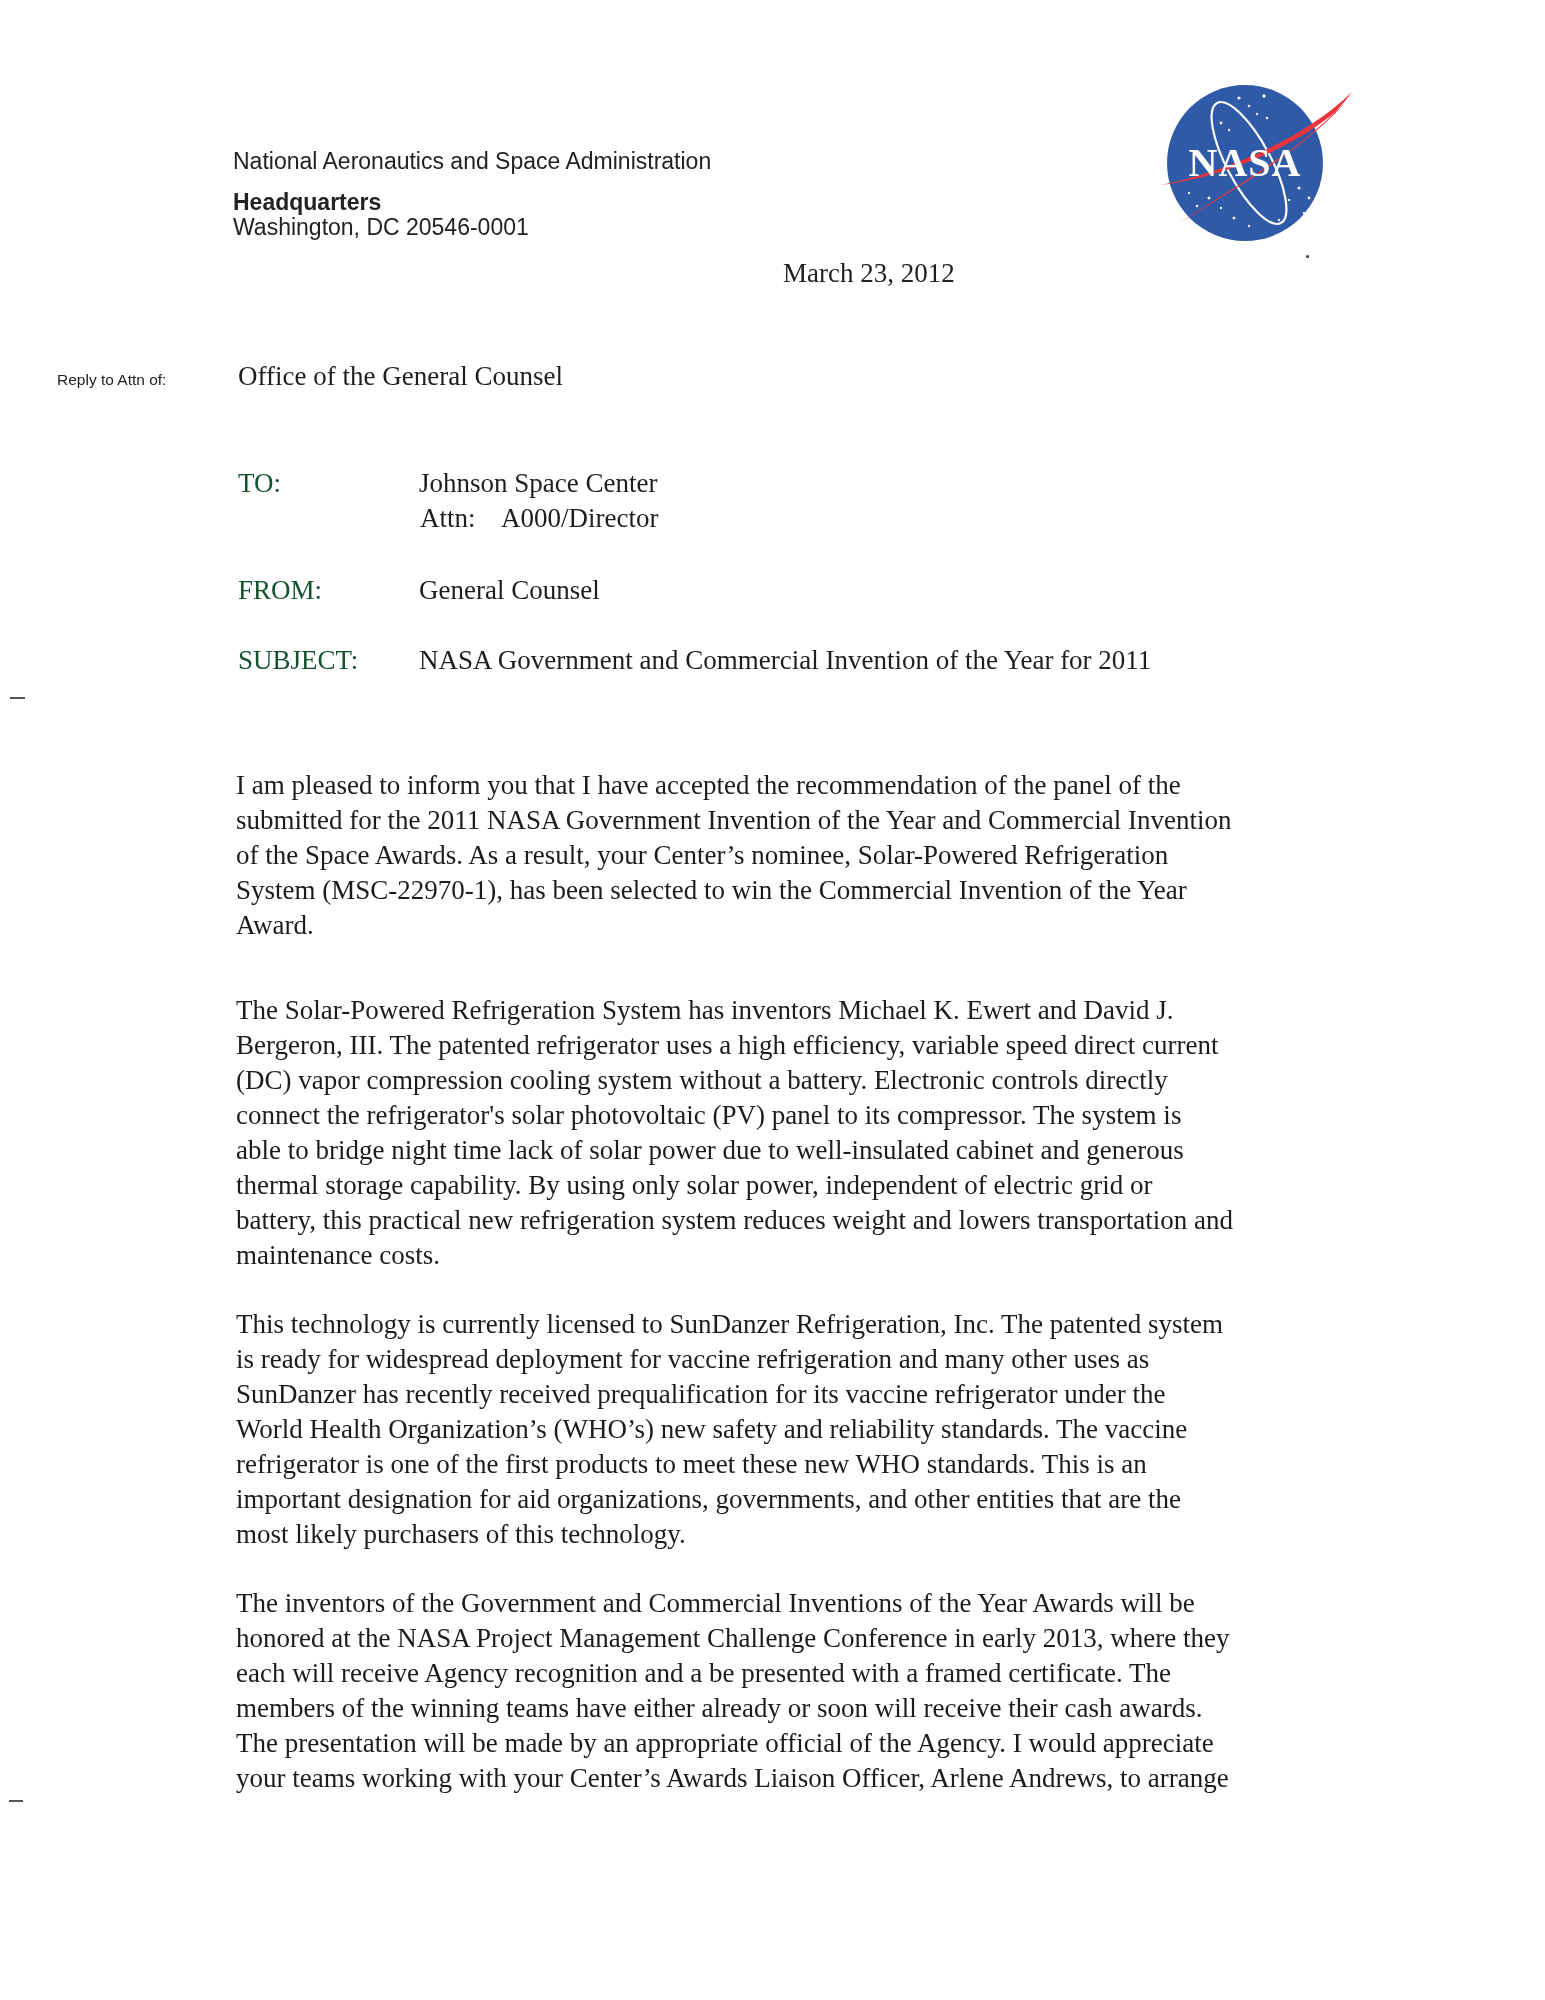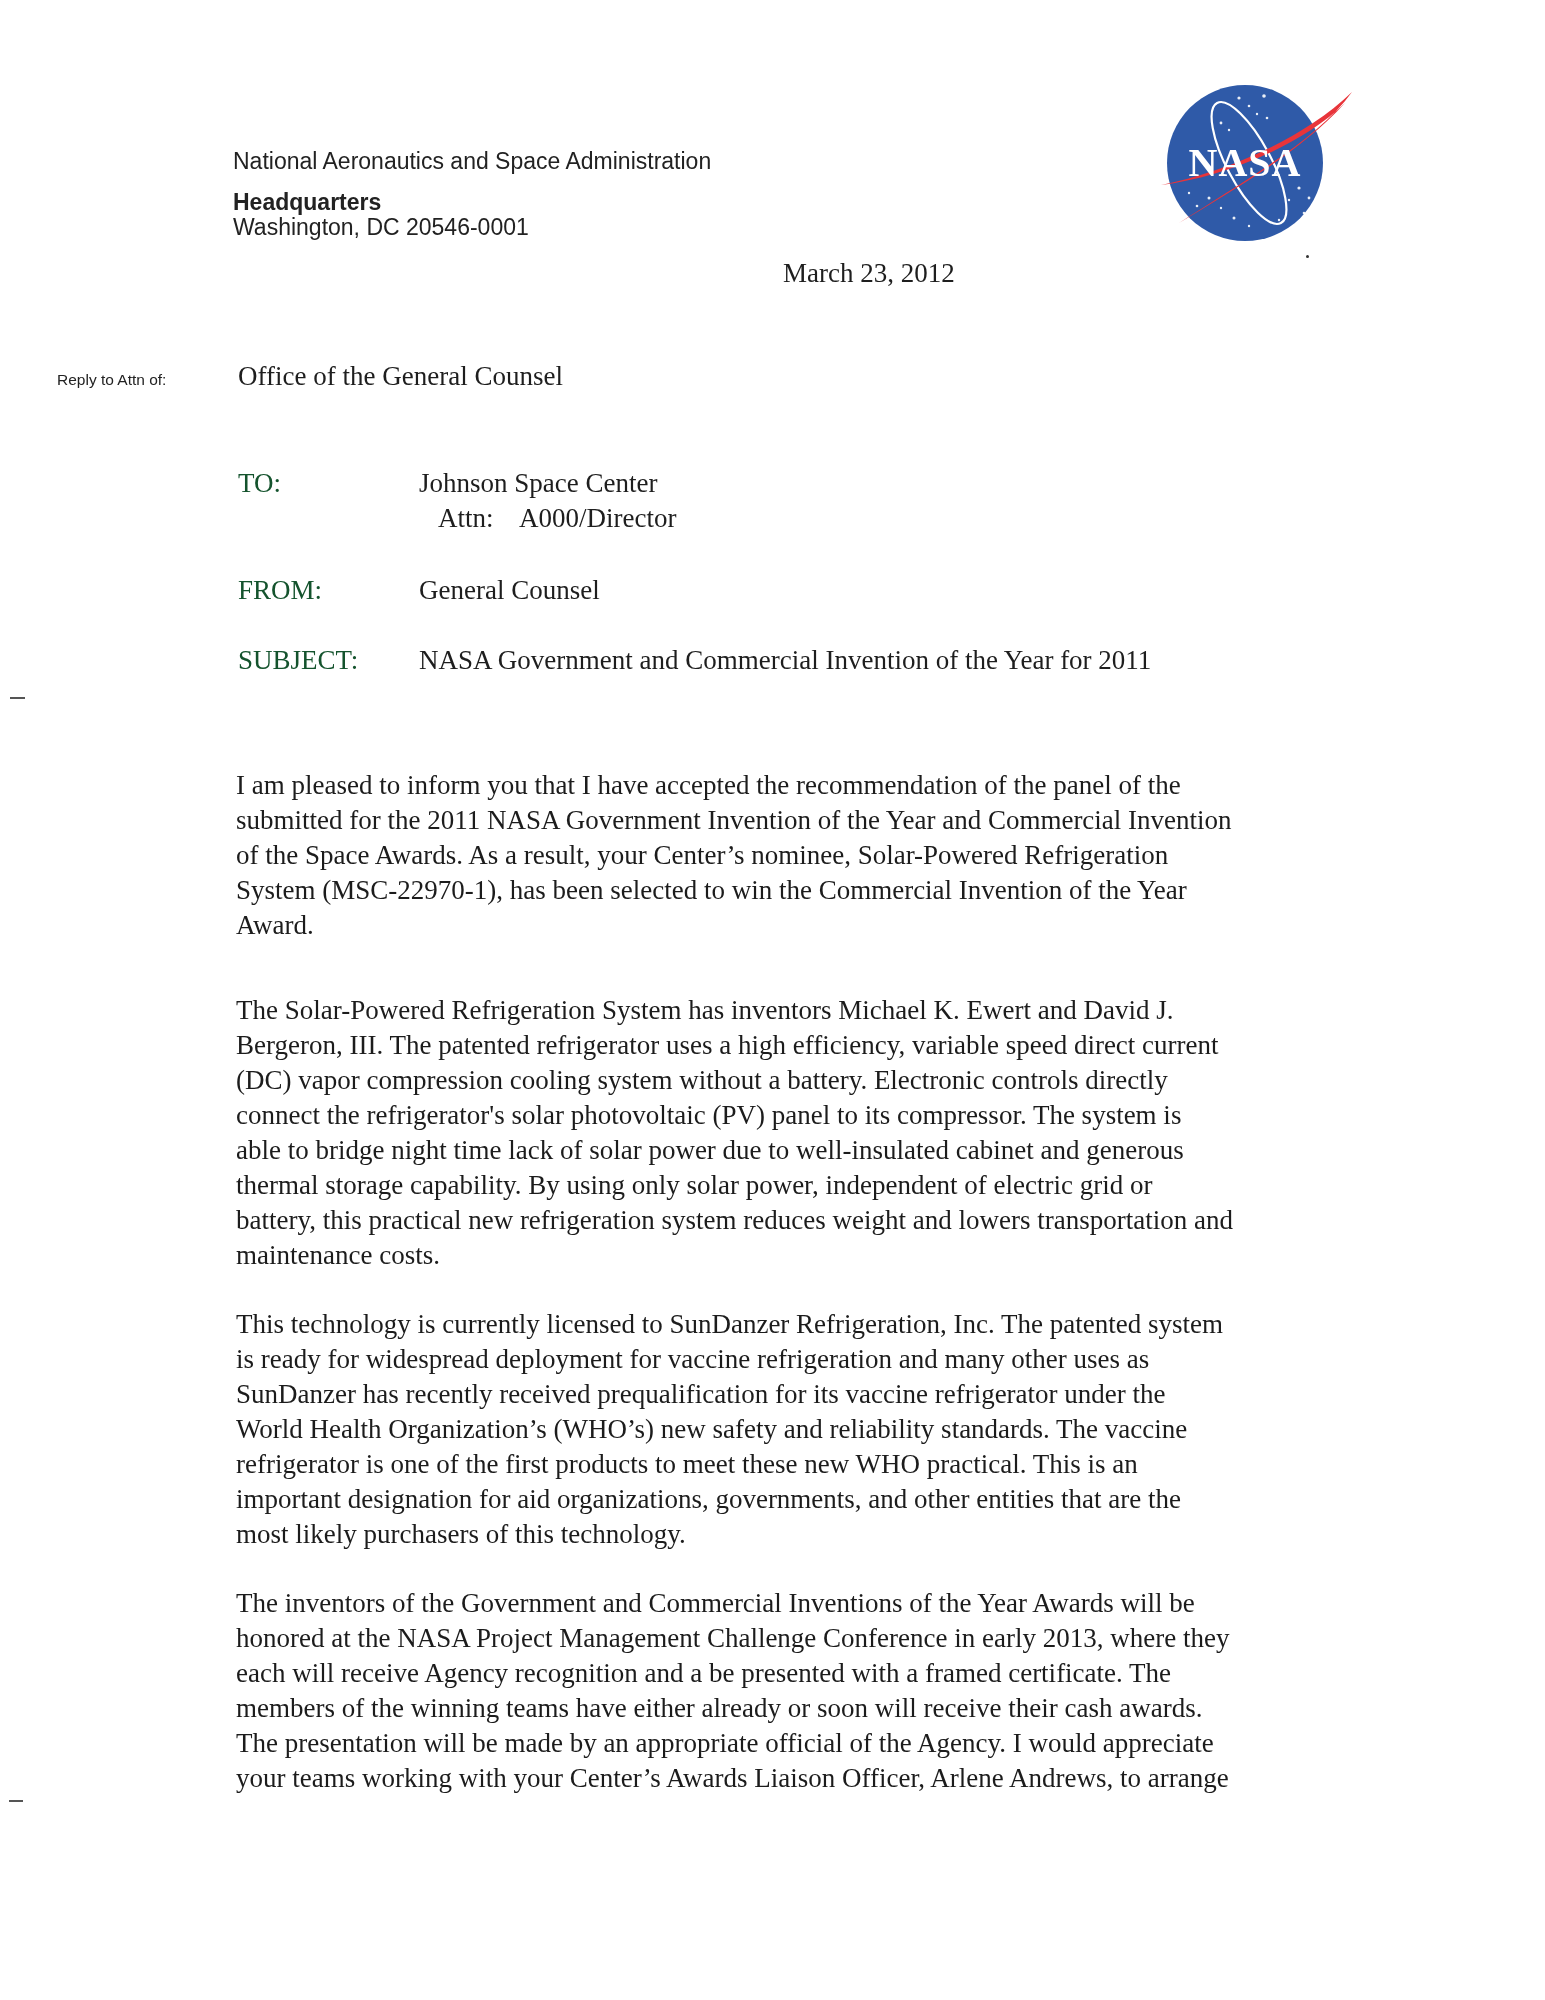--- a/index.html
+++ b/index.html
@@ -66,21 +66,21 @@
 </div>
 <div class="stray-dot" style="left:1306px; top:255px;"></div>
 
 <div class="abs serif date" style="left:783px; top:258px;">March 23, 2012</div>
 
 <div class="abs sans reply-label" style="left:57px; top:371px;">Reply to Attn of:</div>
 <div class="abs serif reply-value" style="left:238px; top:361px;">Office of the General Counsel</div>
 
 <div class="abs serif memo-label" style="left:238px; top:468px;">TO:</div>
 <div class="abs serif memo-value" style="left:419px; top:468px;">Johnson Space Center</div>
-<div class="abs serif memo-value" style="left:438px; top:503px; white-space:pre;">Attn:    A000/Director</div>
+<div class="abs serif memo-value" style="left:420px; top:503px; white-space:pre;">Attn:    A000/Director</div>
 
 <div class="abs serif memo-label" style="left:238px; top:575px;">FROM:</div>
 <div class="abs serif memo-value" style="left:419px; top:575px;">General Counsel</div>
 
 <div class="abs serif memo-label" style="left:238px; top:645px;">SUBJECT:</div>
 <div class="abs serif memo-value" style="left:419px; top:645px;">NASA Government and Commercial Invention of the Year for 2011</div>
 
 <div class="tick" style="left:10px; top:697px; width:15px;"></div>
 <div class="tick" style="left:9px; top:1800px; width:14px;"></div>
 
@@ -101,21 +101,21 @@
   <span class="body-line">thermal storage capability.  By using only solar power, independent of electric grid or</span>
   <span class="body-line">battery, this practical new refrigeration system reduces weight and lowers transportation and</span>
   <span class="body-line">maintenance costs.</span>
 </div>
 
 <div class="body-para serif" style="top:1307px;">
   <span class="body-line">This technology is currently licensed to SunDanzer Refrigeration, Inc.  The patented system</span>
   <span class="body-line">is ready for widespread deployment for vaccine refrigeration and many other uses as</span>
   <span class="body-line">SunDanzer has recently received prequalification for its vaccine refrigerator under the</span>
   <span class="body-line">World Health Organization’s  (WHO’s) new safety and reliability standards.  The vaccine</span>
-  <span class="body-line">refrigerator is one of the first products to meet these new WHO practical.  This is an</span>
+  <span class="body-line">refrigerator is one of the first products to meet these new WHO standards.  This is an</span>
   <span class="body-line">important designation for aid organizations, governments, and other entities that are the</span>
   <span class="body-line">most likely purchasers of this technology.</span>
 </div>
 
 <div class="body-para serif" style="top:1586px;">
   <span class="body-line">The inventors of the Government and Commercial Inventions of the Year Awards will be</span>
   <span class="body-line">honored at the NASA Project Management Challenge Conference in early 2013, where they</span>
   <span class="body-line">each will receive Agency recognition and a be presented with a framed certificate.  The</span>
   <span class="body-line">members of the winning teams have either already or soon will receive their cash awards.</span>
   <span class="body-line">The presentation will be made by an appropriate official of the Agency.  I would appreciate</span>

